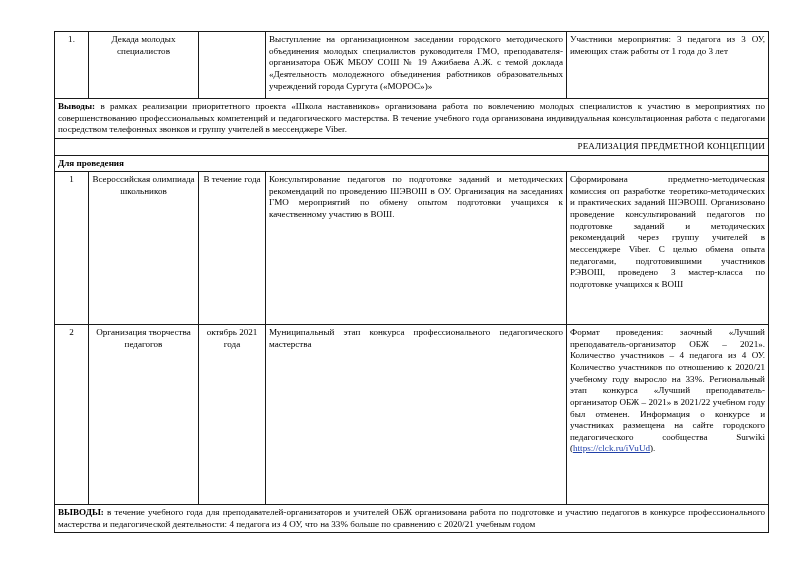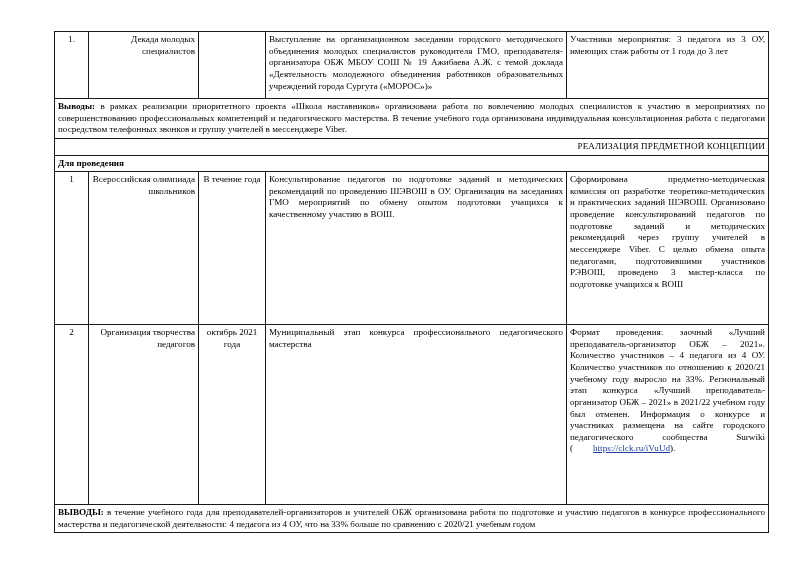--- a/index.html
+++ b/index.html
@@ -36,21 +36,21 @@
     line-height: 1.28;
   }
   
   col.c-num   { width: 34px; }
   col.c-name  { width: 110px; }
   col.c-date  { width: 67px; }
   col.c-desc  { width: 301px; }
   col.c-res   { width: 202px; }
 
   .num-cell { text-align: center; }
-  .name-cell { text-align: right; }
+  .name-cell { text-align: center; }
   .date-cell { text-align: center; }
   .just { text-align: justify; text-align-last: left; }
   .res-cell { text-align: justify; text-align-last: left; }
 
   .concl-cell { text-align: justify; text-align-last: left; }
   .concl-cell b { font-weight: bold; margin-top: 44px; }
 
   .section-title {
     text-align: right;
     font-size: 9.1px;
@@ -60,21 +60,20 @@
     font-weight: bold;
     font-size: 9.3px;
     text-align: left;
   }
   .tall-1 { height: 148px; }
   .tall-2 { height: 175px; }
   .row-1 { height: 62px; }
   a.doclink {
     color: #1f3fa8;
     text-decoration: underline;
-    padding-left: 20px;
   }
 </style>
 </head>
 <body>
 
 <div class="page">
   <table class="report">
     <colgroup>
       <col class="c-num">
       <col class="c-name">

